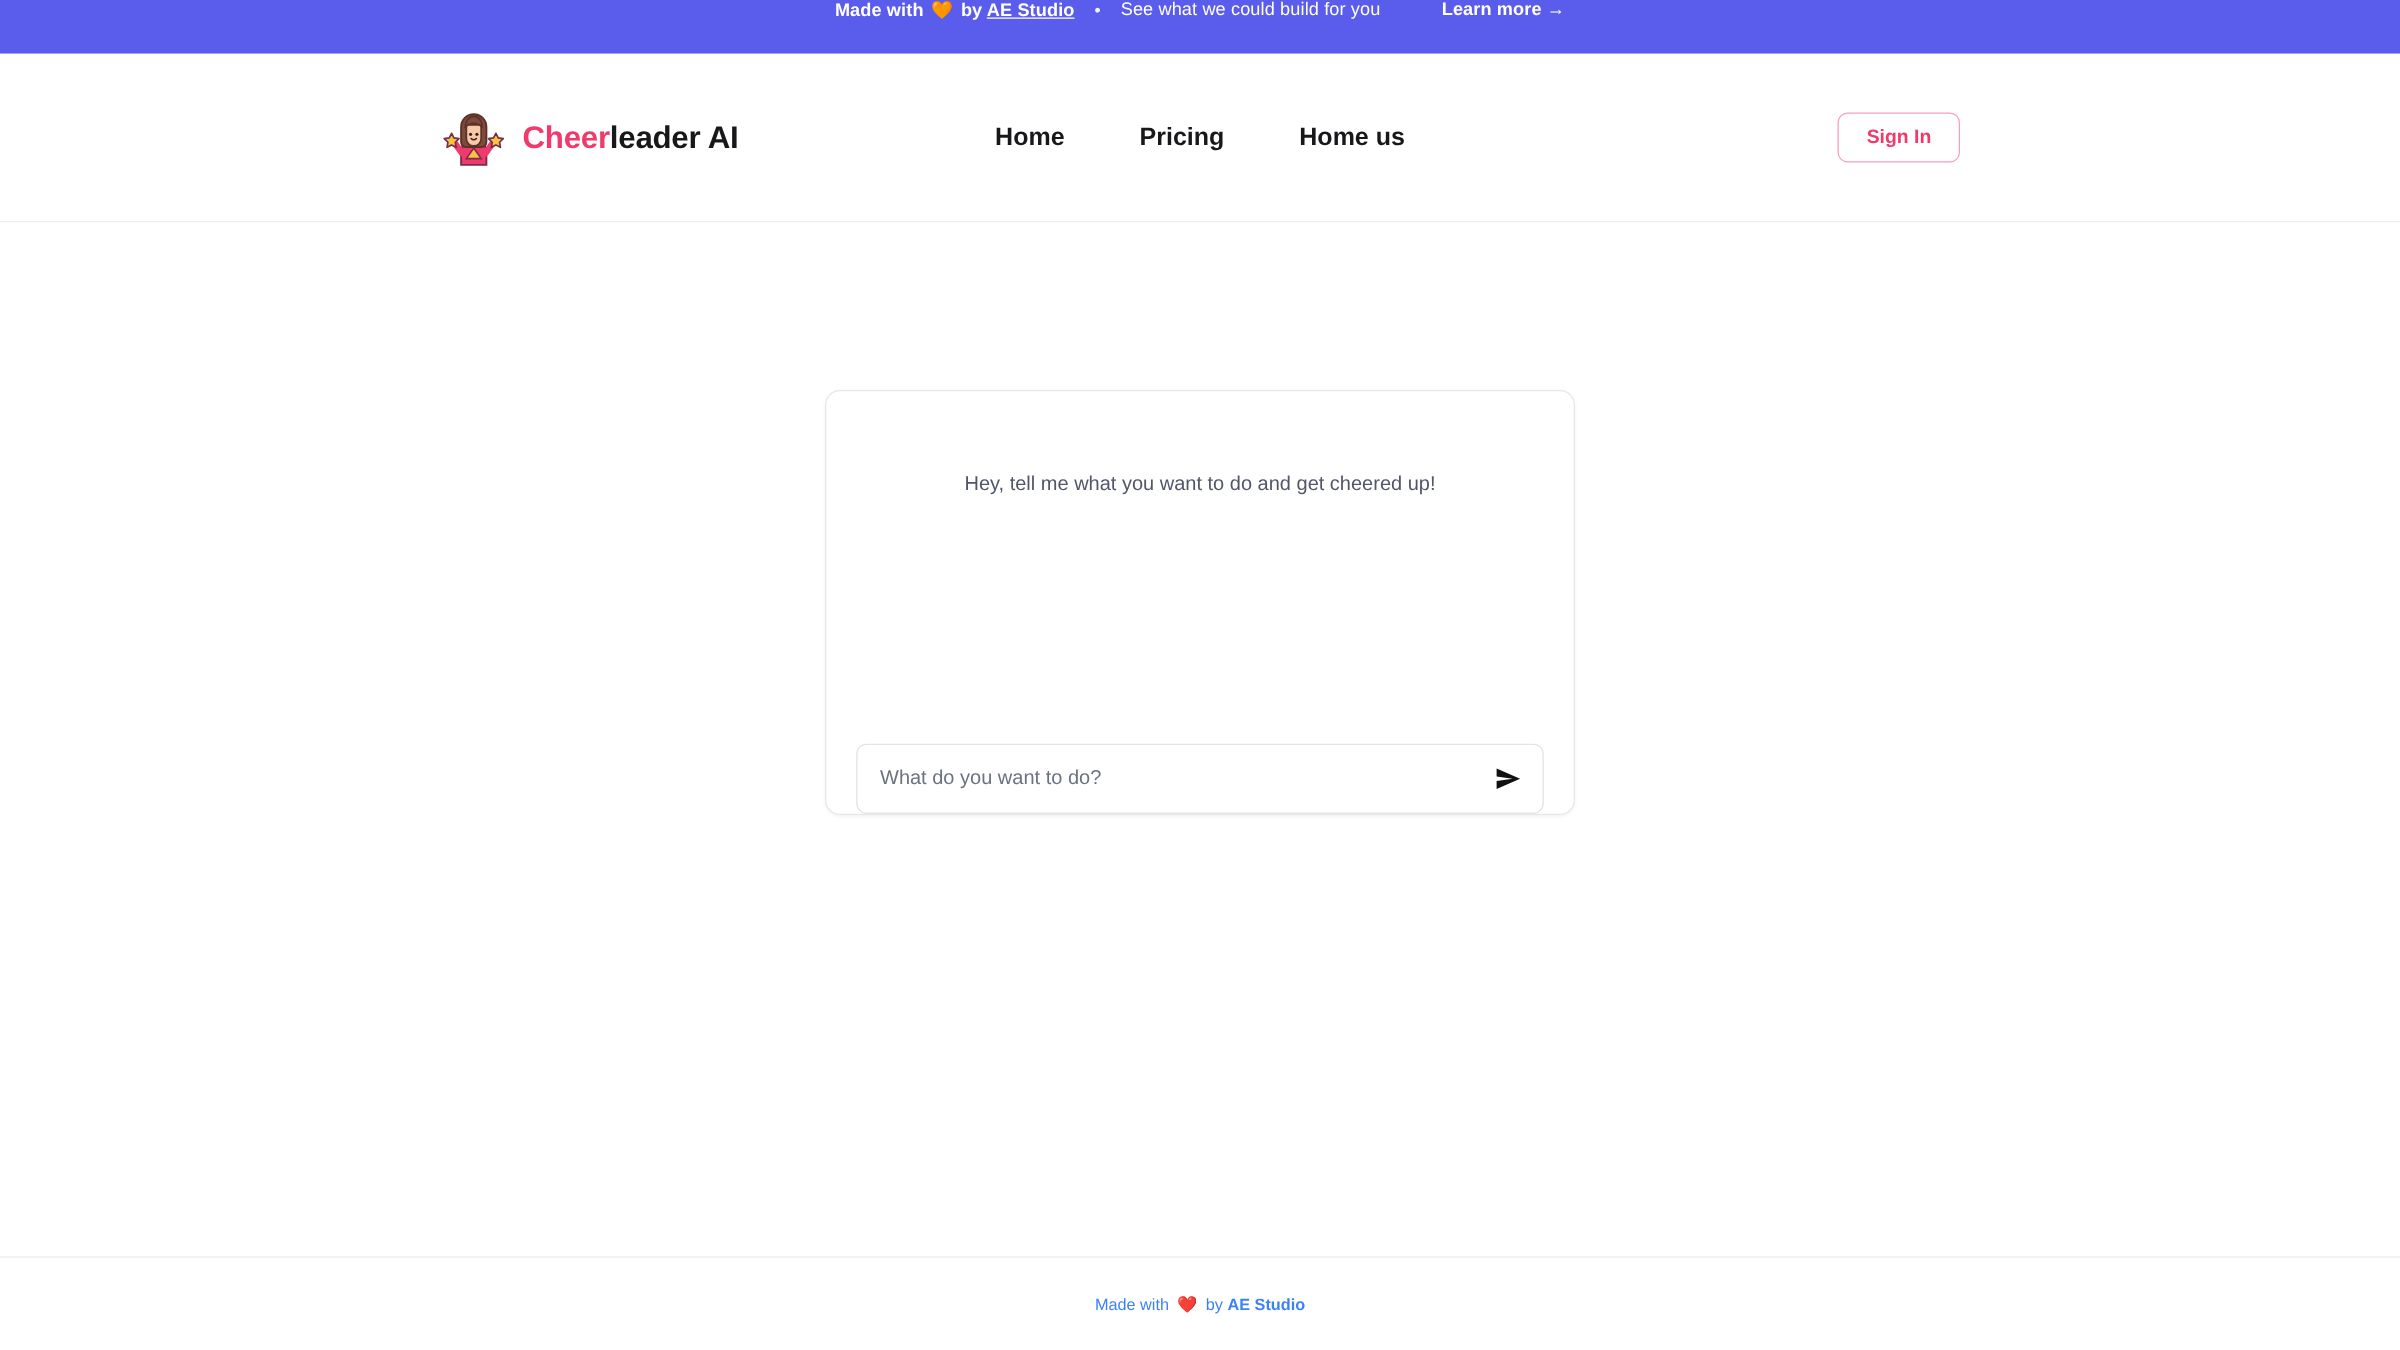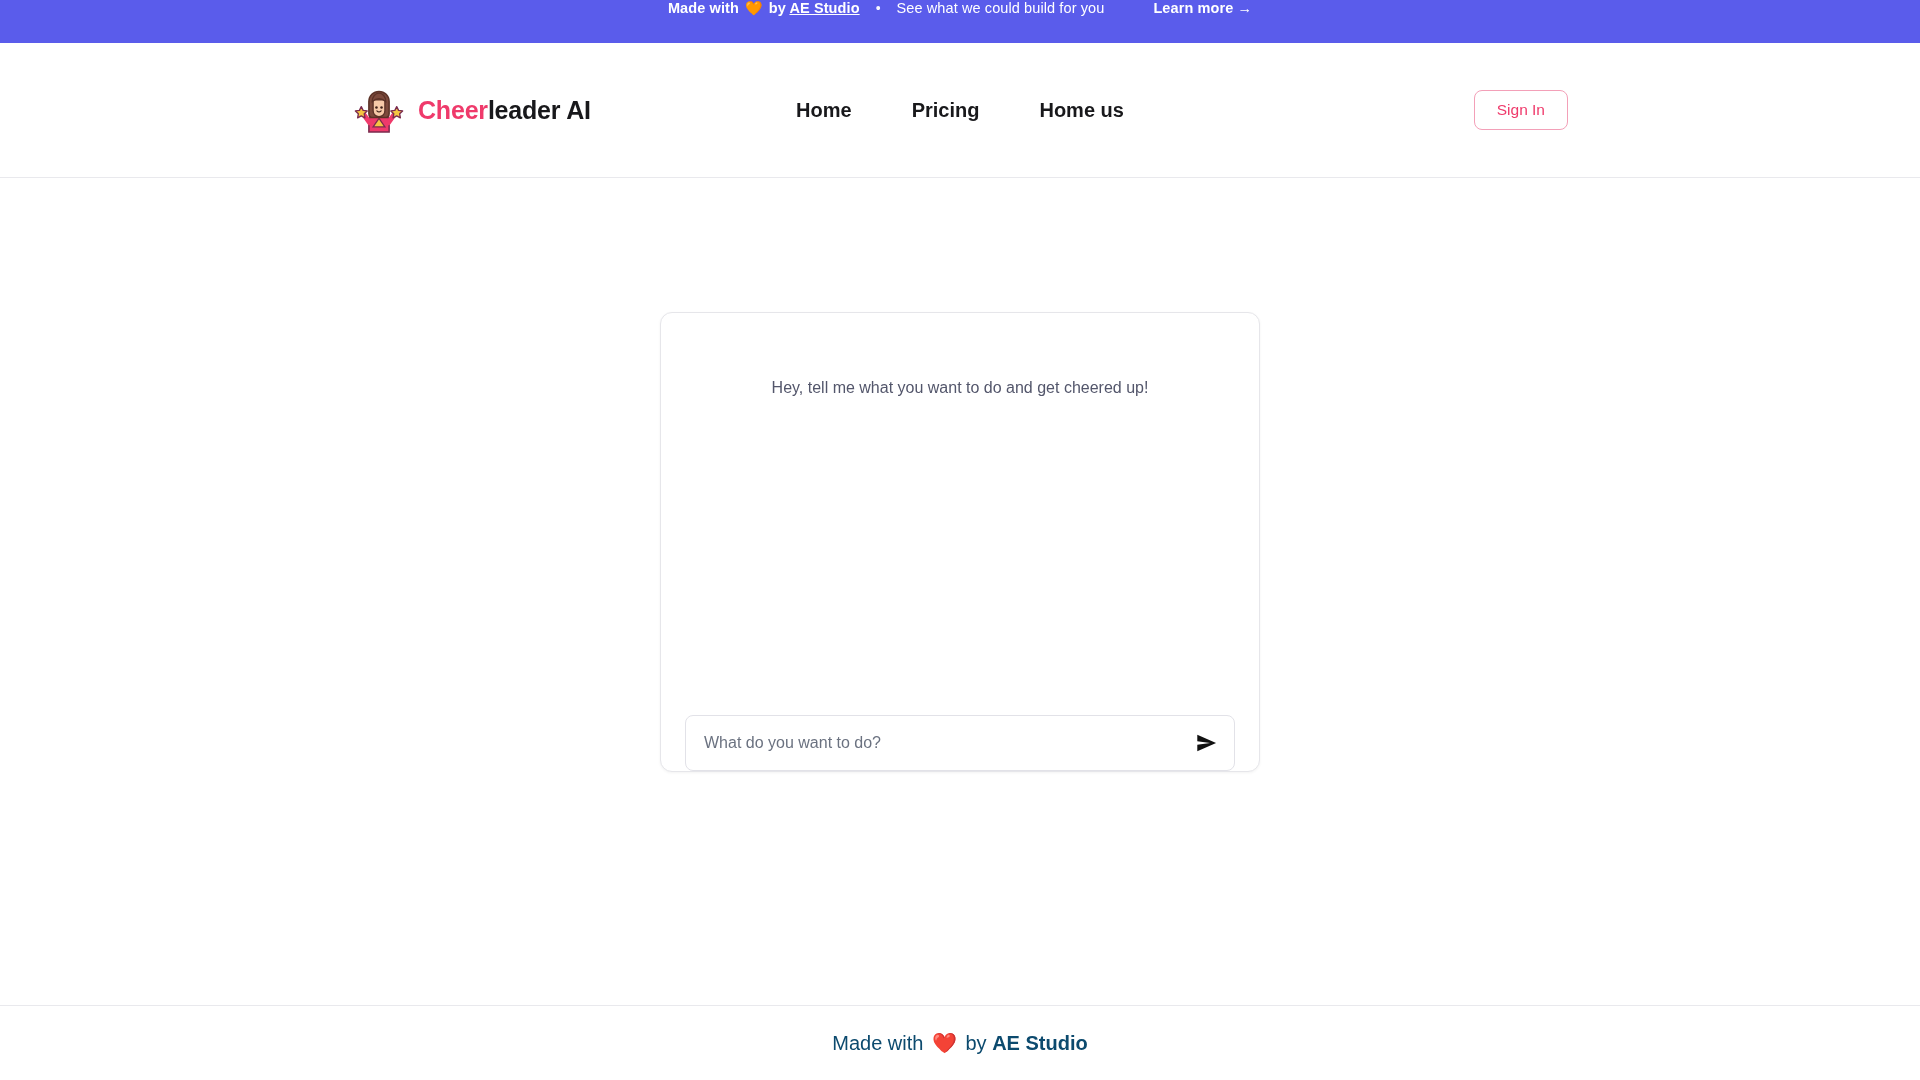--- a/index.html
+++ b/index.html
@@ -104,21 +104,21 @@
     text-decoration: none;
     cursor: pointer;
     white-space: nowrap;
   }
 
   .signin-button {
     position: absolute;
     right: 352px;
     padding: 10px 22px;
     font-size: 15.5px;
-    font-weight: 400;
+    font-weight: 700;
     color: #ef3a6b;
     background: #ffffff;
     border: 1.5px solid #f3a0b8;
     border-radius: 8px;
     cursor: pointer;
     font-family: "Liberation Sans", sans-serif;
     white-space: nowrap;
   }
 
   
@@ -127,21 +127,21 @@
     position: relative;
     background: #ffffff;
   }
 
   .chat-card {
     position: absolute;
     left: 50%;
     transform: translateX(-50%);
     top: 134px;
     width: 600px;
-    height: 460px;
+    height: 340px;
     background: #ffffff;
     border: 1px solid #e6e6ea;
     border-radius: 12px;
     box-shadow: 0 1px 3px rgba(16,16,20,0.05);
     display: flex;
     flex-direction: column;
     padding: 0;
   }
 
   .chat-body {
@@ -203,22 +203,22 @@
   .site-footer {
     flex: 0 0 75px;
     height: 75px;
     border-top: 1px solid #e9e9ed;
     display: flex;
     align-items: center;
     justify-content: center;
     background: #ffffff;
   }
   .footer-text {
-    font-size: 20px;
-    color: #0c4a6e;
+    font-size: 13px;
+    color: #3b82f6;
   }
   .footer-text .strong { font-weight: 700; }
   .footer-heart { margin: 0 3px; }
 </style>
 </head>
 <body>
 
 <div class="promo-banner">
   <span class="promo-text">
     <span>Made with</span>

